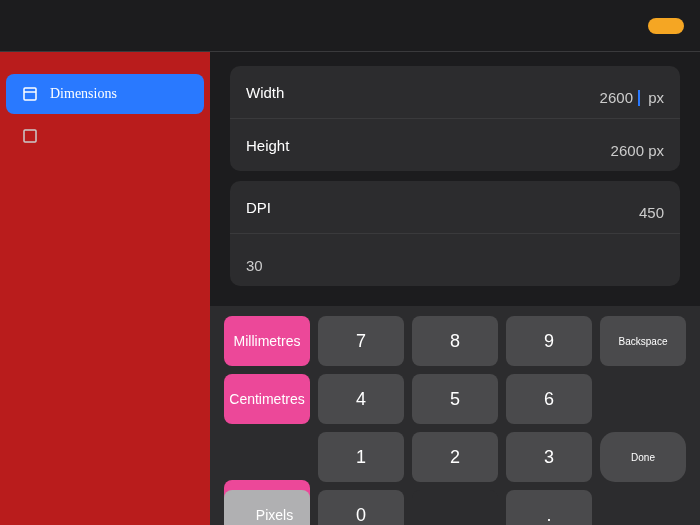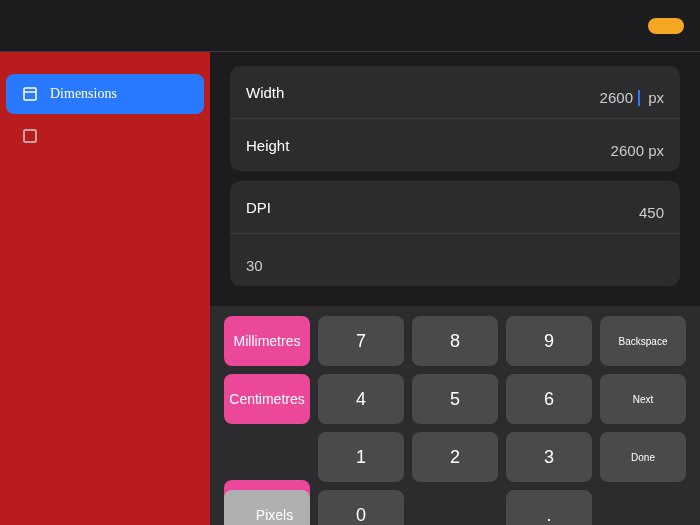--- a/index.html
+++ b/index.html
@@ -302,20 +302,19 @@
           <button class="numpad-btn" style="grid-area: 2 / 2;">4</button>
           <button class="numpad-btn" style="grid-area: 2 / 3;">5</button>
           <button class="numpad-btn" style="grid-area: 2 / 4;">6</button>
           <button class="numpad-btn" style="grid-area: 3 / 2;">1</button>
           <button class="numpad-btn" style="grid-area: 3 / 3;">2</button>
           <button class="numpad-btn" style="grid-area: 3 / 4;">3</button>
           <button class="numpad-btn" style="grid-area: 4 / 2;">0</button>
           <button class="numpad-btn" style="grid-area: 4 / 3; background: rgb(44, 44, 46); cursor: default;"></button>
           <button class="numpad-btn" style="grid-area: 4 / 4;">.</button>
           <button class="numpad-btn action" style="grid-area: 1 / 5;">Backspace</button>
-          <button class="numpad-btn action" style="grid-area: 2 / 5;">Next</button>
-          <button class="numpad-btn action" style="grid-area: 3 / 5;">Done</button>
+          <button class="numpad-btn action" style="grid-area: 3 / 5; border-radius: 15px;">Done</button>
           <div style="grid-area: 4 / 5;"></div>
         </div>
     </div>
 
   </div>
 </div>
 
 </body></html>

